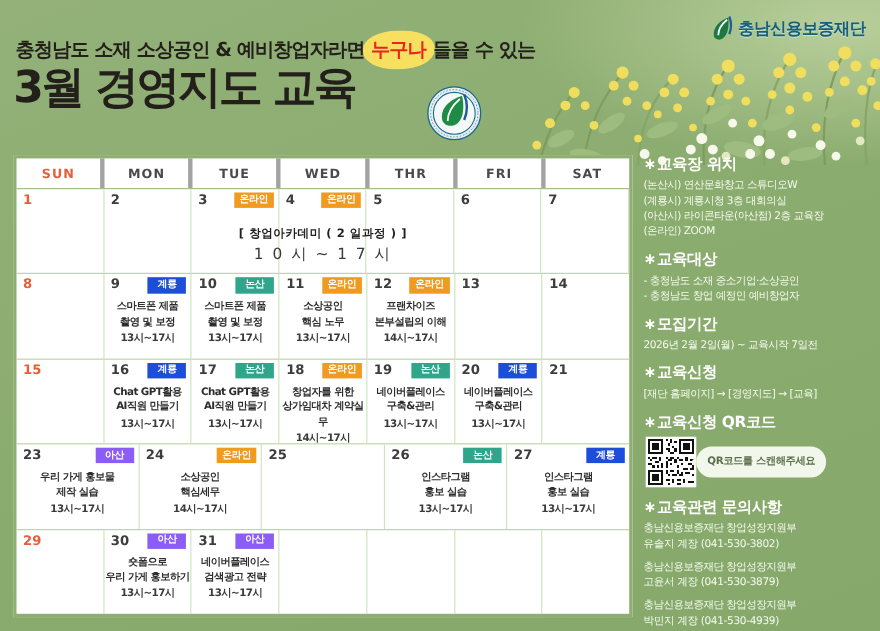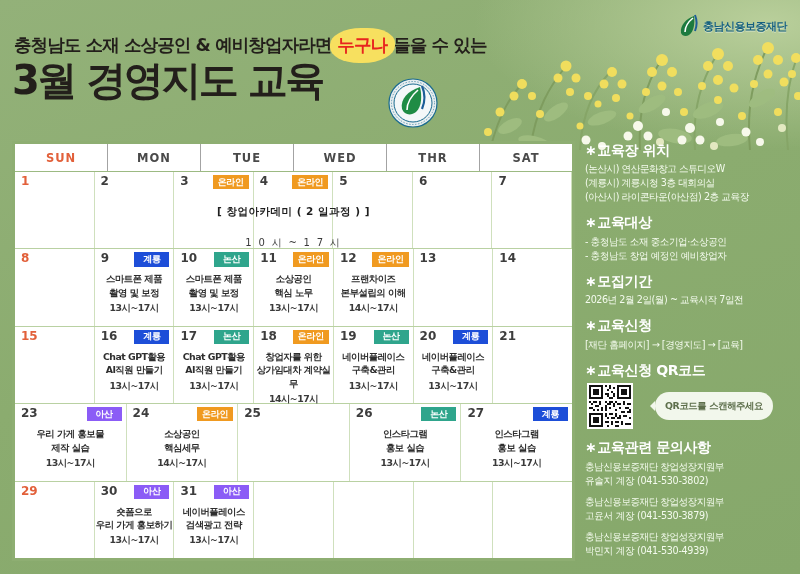--- a/index.html
+++ b/index.html
@@ -23,21 +23,21 @@
   #flora-right { right: 0; top: 0; width: 330px; height: 150px; overflow: hidden; }
 
   
   #header { position: absolute; left: 0; top: 0; width: 800px; height: 140px; }
   #logo-wrap {
     position: absolute; right: 13px; top: 14px;
     display: flex; align-items: center; gap: 4px;
   }
   #logo-mark { width: 22px; height: 24px; }
   #logo-text {
-    font-size: 11px; font-weight: 700; color: #15607f;
+    font-size: 15px; font-weight: 700; color: #15607f;
     letter-spacing: -0.5px; white-space: nowrap;
     text-shadow: 0 1px 0 rgba(255,255,255,.45);
   }
   #headline1 {
     position: absolute; left: 14px; top: 33px;
     font-size: 17.5px; font-weight: 700; color: #231f1b;
     letter-spacing: -0.9px; white-space: nowrap;
     display: flex; align-items: flex-end;
   }
   #headline1 .hl {
@@ -63,21 +63,21 @@
     width: 563px; height: 420px;
     background: #ffffff;
     border: 3px solid #8eae72;
     display: flex; flex-direction: column;
   }
   #cal-head { display: flex; height: 28px; border-bottom: 1.5px solid #9cba82; }
   #cal-head .dow {
     flex: 1; display: flex; align-items: center; justify-content: center;
     font-size: 11.5px; font-weight: 700; color: #4a4a4a;
     letter-spacing: 1px;
-    border-right: 1px solid #a3a3a3;
+    border-right: 4px solid #a3a3a3;
   }
   #cal-head .dow:last-child { border-right: none; }
   #cal-head .dow.sun { color: #e2603a; }
 
   .week { display: flex; flex: 1; border-bottom: 1px solid #b9d1a2; position: relative; }
   .week:last-child { border-bottom: none; }
   .cell {
     flex: 1; position: relative; border-right: 1px solid #cfe0bd;
     padding: 3px 0 0 0;
   }
@@ -103,38 +103,38 @@
     text-align: center;
     font-size: 9.4px; font-weight: 700; color: #2e2e2e;
     line-height: 1.42; letter-spacing: -0.5px;
   }
   .evt .time { font-weight: 600; color: #3a3a3a; display: block; margin-top: 2px; }
   .span-evt {
     position: absolute; top: 28px; left: 0; width: 100%;
     text-align: center; letter-spacing: -0.4px;
   }
   .span-evt .t1 { font-size: 10.5px; font-weight: 700; color: #1f1f1f; letter-spacing: 0.5px;}
-  .span-evt .t2 { display:block; font-size: 10px; font-weight: 500; color: #3a3a3a; margin-top: 17px; letter-spacing: 1.8px;}
+  .span-evt .t2 { display:block; font-size: 14px; font-weight: 500; color: #3a3a3a; margin-top: 3px; letter-spacing: 1.8px;}
 
   
   #sidebar {
     position: absolute; left: 585px; top: 140px;
     width: 212px; height: 430px;
     color: #ffffff;
     font-size: 9.6px; line-height: 1.46;
   }
   .sb-block { margin-bottom: 8px; }
   .sb-title {
     font-size: 14px; font-weight: 700; color: #ffffff;
     letter-spacing: -0.4px; margin-bottom: 2px;
   }
   .sb-title::before { content: "\2217"; margin-right: 1px; font-weight: 800; }
   .sb-line { color: #f4fbee; letter-spacing: -0.45px; white-space: nowrap; font-weight: 500; }
 
-  #qr-row { display: flex; align-items: center; gap: 22px; margin: 3px 0 7px 2px; }
+  #qr-row { display: flex; align-items: center; gap: 0; margin: 3px 0 7px 2px; }
   #qr { width: 46px; height: 46px; background: #fff; padding: 2px; flex: none; }
   #qr-bubble {
     position: relative; background: #f2f7ec; color: #5d6f4b;
     font-size: 9.4px; font-weight: 700; letter-spacing: -0.4px;
     padding: 7px 10px; border-radius: 16px; white-space: nowrap;
   }
   #qr-bubble::before {
     content: ""; position: absolute; left: -5px; top: 50%;
     margin-top: -5px; border: 5px solid transparent;
     border-right-color: #f2f7ec; border-left: 0;
@@ -270,20 +270,21 @@
     </span>
   </div>
 
   <div id="calendar">
     <div id="cal-head">
         <div class="dow sun">SUN</div>
         <div class="dow">MON</div>
         <div class="dow">TUE</div>
         <div class="dow">WED</div>
         <div class="dow">THR</div>
+        <div class="dow">FRI</div>
         <div class="dow">SAT</div>
       </div>
     <div id="cal-body" style="display: flex; flex-direction: column; flex: 1 1 0%;">
         <div class="week">
           <div class="cell sun">
             <span class="daynum">1</span>
           </div>
           <div class="cell">
             <span class="daynum">2</span>
           </div>
@@ -418,20 +419,21 @@
   </div>
 
   <div id="sidebar">
 
     <div class="sb-block">
       <div class="sb-title">교육장 위치</div>
       <div id="loc-lines">
           <div class="sb-line">(논산시) 연산문화창고 스튜디오W</div>
           <div class="sb-line">(계룡시) 계룡시청 3층 대회의실</div>
           <div class="sb-line">(아산시) 라이콘타운(아산점) 2층 교육장</div>
+          <div class="sb-line">(온라인) ZOOM</div>
         </div>
     </div>
 
     <div class="sb-block">
       <div class="sb-title">교육대상</div>
       <div id="tgt-lines">
           <div class="sb-line">- 충청남도 소재 중소기업·소상공인</div>
           <div class="sb-line">- 충청남도 창업 예정인 예비창업자</div>
         </div>
     </div>

